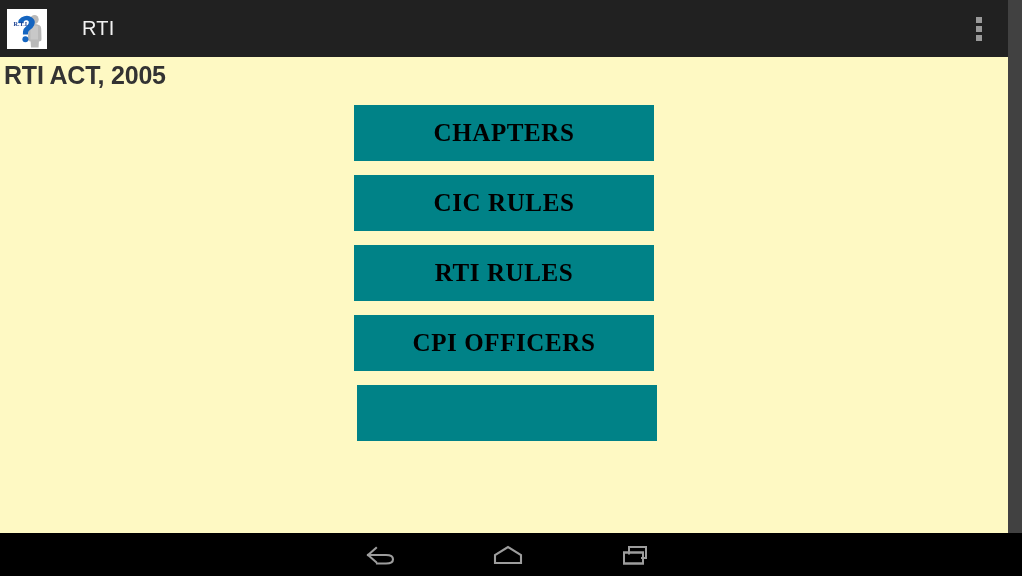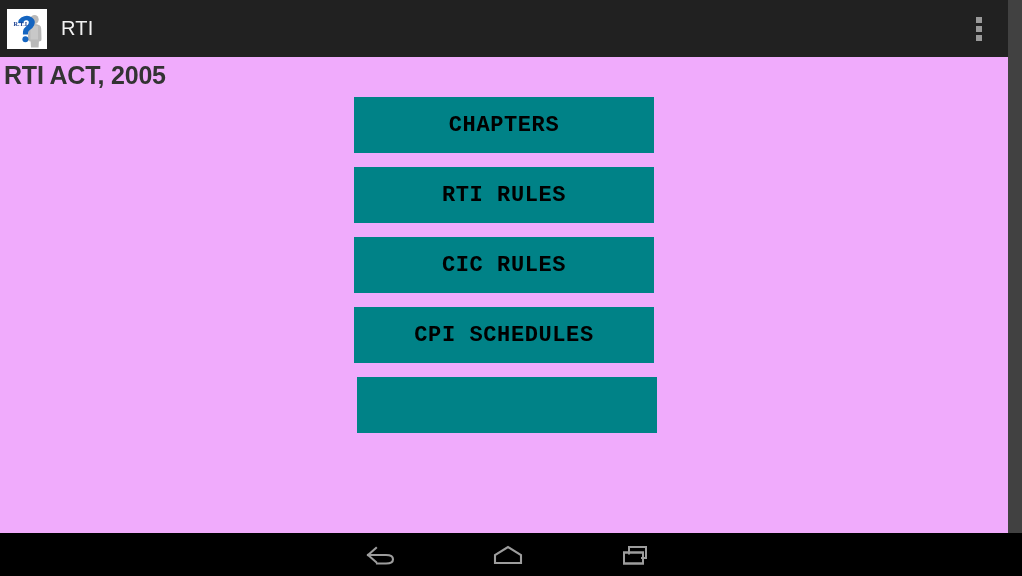--- a/index.html
+++ b/index.html
@@ -27,20 +27,21 @@
 
   
   #action-bar {
     position: absolute;
     left: 0; top: 0;
     width: 1008px;
     height: 57px;
     background: #212121;
     display: flex;
     align-items: center;
+    gap: 21px;
   }
   #app-icon {
     width: 40px;
     height: 40px;
     margin-left: 7px;
     background: #ffffff;
     position: relative;
     flex: none;
     overflow: hidden;
   }
@@ -72,21 +73,21 @@
     background: #9a9a9a;
   }
 
   
   #content {
     position: absolute;
     left: 0;
     top: 57px;
     width: 1008px;
     height: 476px;
-    background: #f0abfc;
+    background: #fef9c3;
     overflow: hidden;
   }
   #page-title {
     position: absolute;
     left: 4px;
     top: 4px;
     font-size: 25px;
     font-weight: bold;
     color: #333333;
     letter-spacing: -0.2px;
@@ -94,26 +95,26 @@
   }
   #button-list {
     position: absolute;
     left: 0;
     top: 36px;
     width: 1008px;
   }
   .menu-button {
     width: 300px;
     height: 56px;
-    margin: 4px auto 14px auto;
+    margin: 12px auto 14px auto;
     background: #008287;
     color: #000000;
-    font-family: Liberation Mono, monospace;
+    font-family: Liberation Serif, serif;
     font-weight: bold;
-    font-size: 22px;
+    font-size: 25px;
     letter-spacing: 0.6px;
     display: flex;
     align-items: center;
     justify-content: center;
     border: 0;
     outline: none;
     cursor: pointer;
     box-sizing: border-box;
   }
   .menu-button.shifted {
@@ -185,23 +186,23 @@
       <i></i>
       <i></i>
     </div>
   </div>
 
   <div id="content">
     <div id="page-title">RTI ACT, 2005</div>
 
     <div id="button-list">
       <button class="menu-button">CHAPTERS</button>
+      <button class="menu-button">CIC RULES</button>
       <button class="menu-button">RTI RULES</button>
-      <button class="menu-button">CIC RULES</button>
-      <button class="menu-button">CPI SCHEDULES</button>
+      <button class="menu-button">CPI OFFICERS</button>
       <button class="menu-button shifted"></button>
     </div>
   </div>
 
   <div id="right-strip"></div>
 
   <div id="nav-bar">
     <div class="nav-key" id="nav-back">
       <svg width="44" height="24" viewBox="0 0 44 24" aria-hidden="true">
         <path d="M10 12 L18 5 M10 12 L18 19 M10 12 L28 12 q7 0 7 4.2 q0 4.3 -7 4.3 L19 20.5" fill="none" stroke="#9d9d9d" stroke-width="2.1" stroke-linecap="square" stroke-linejoin="miter"></path>

